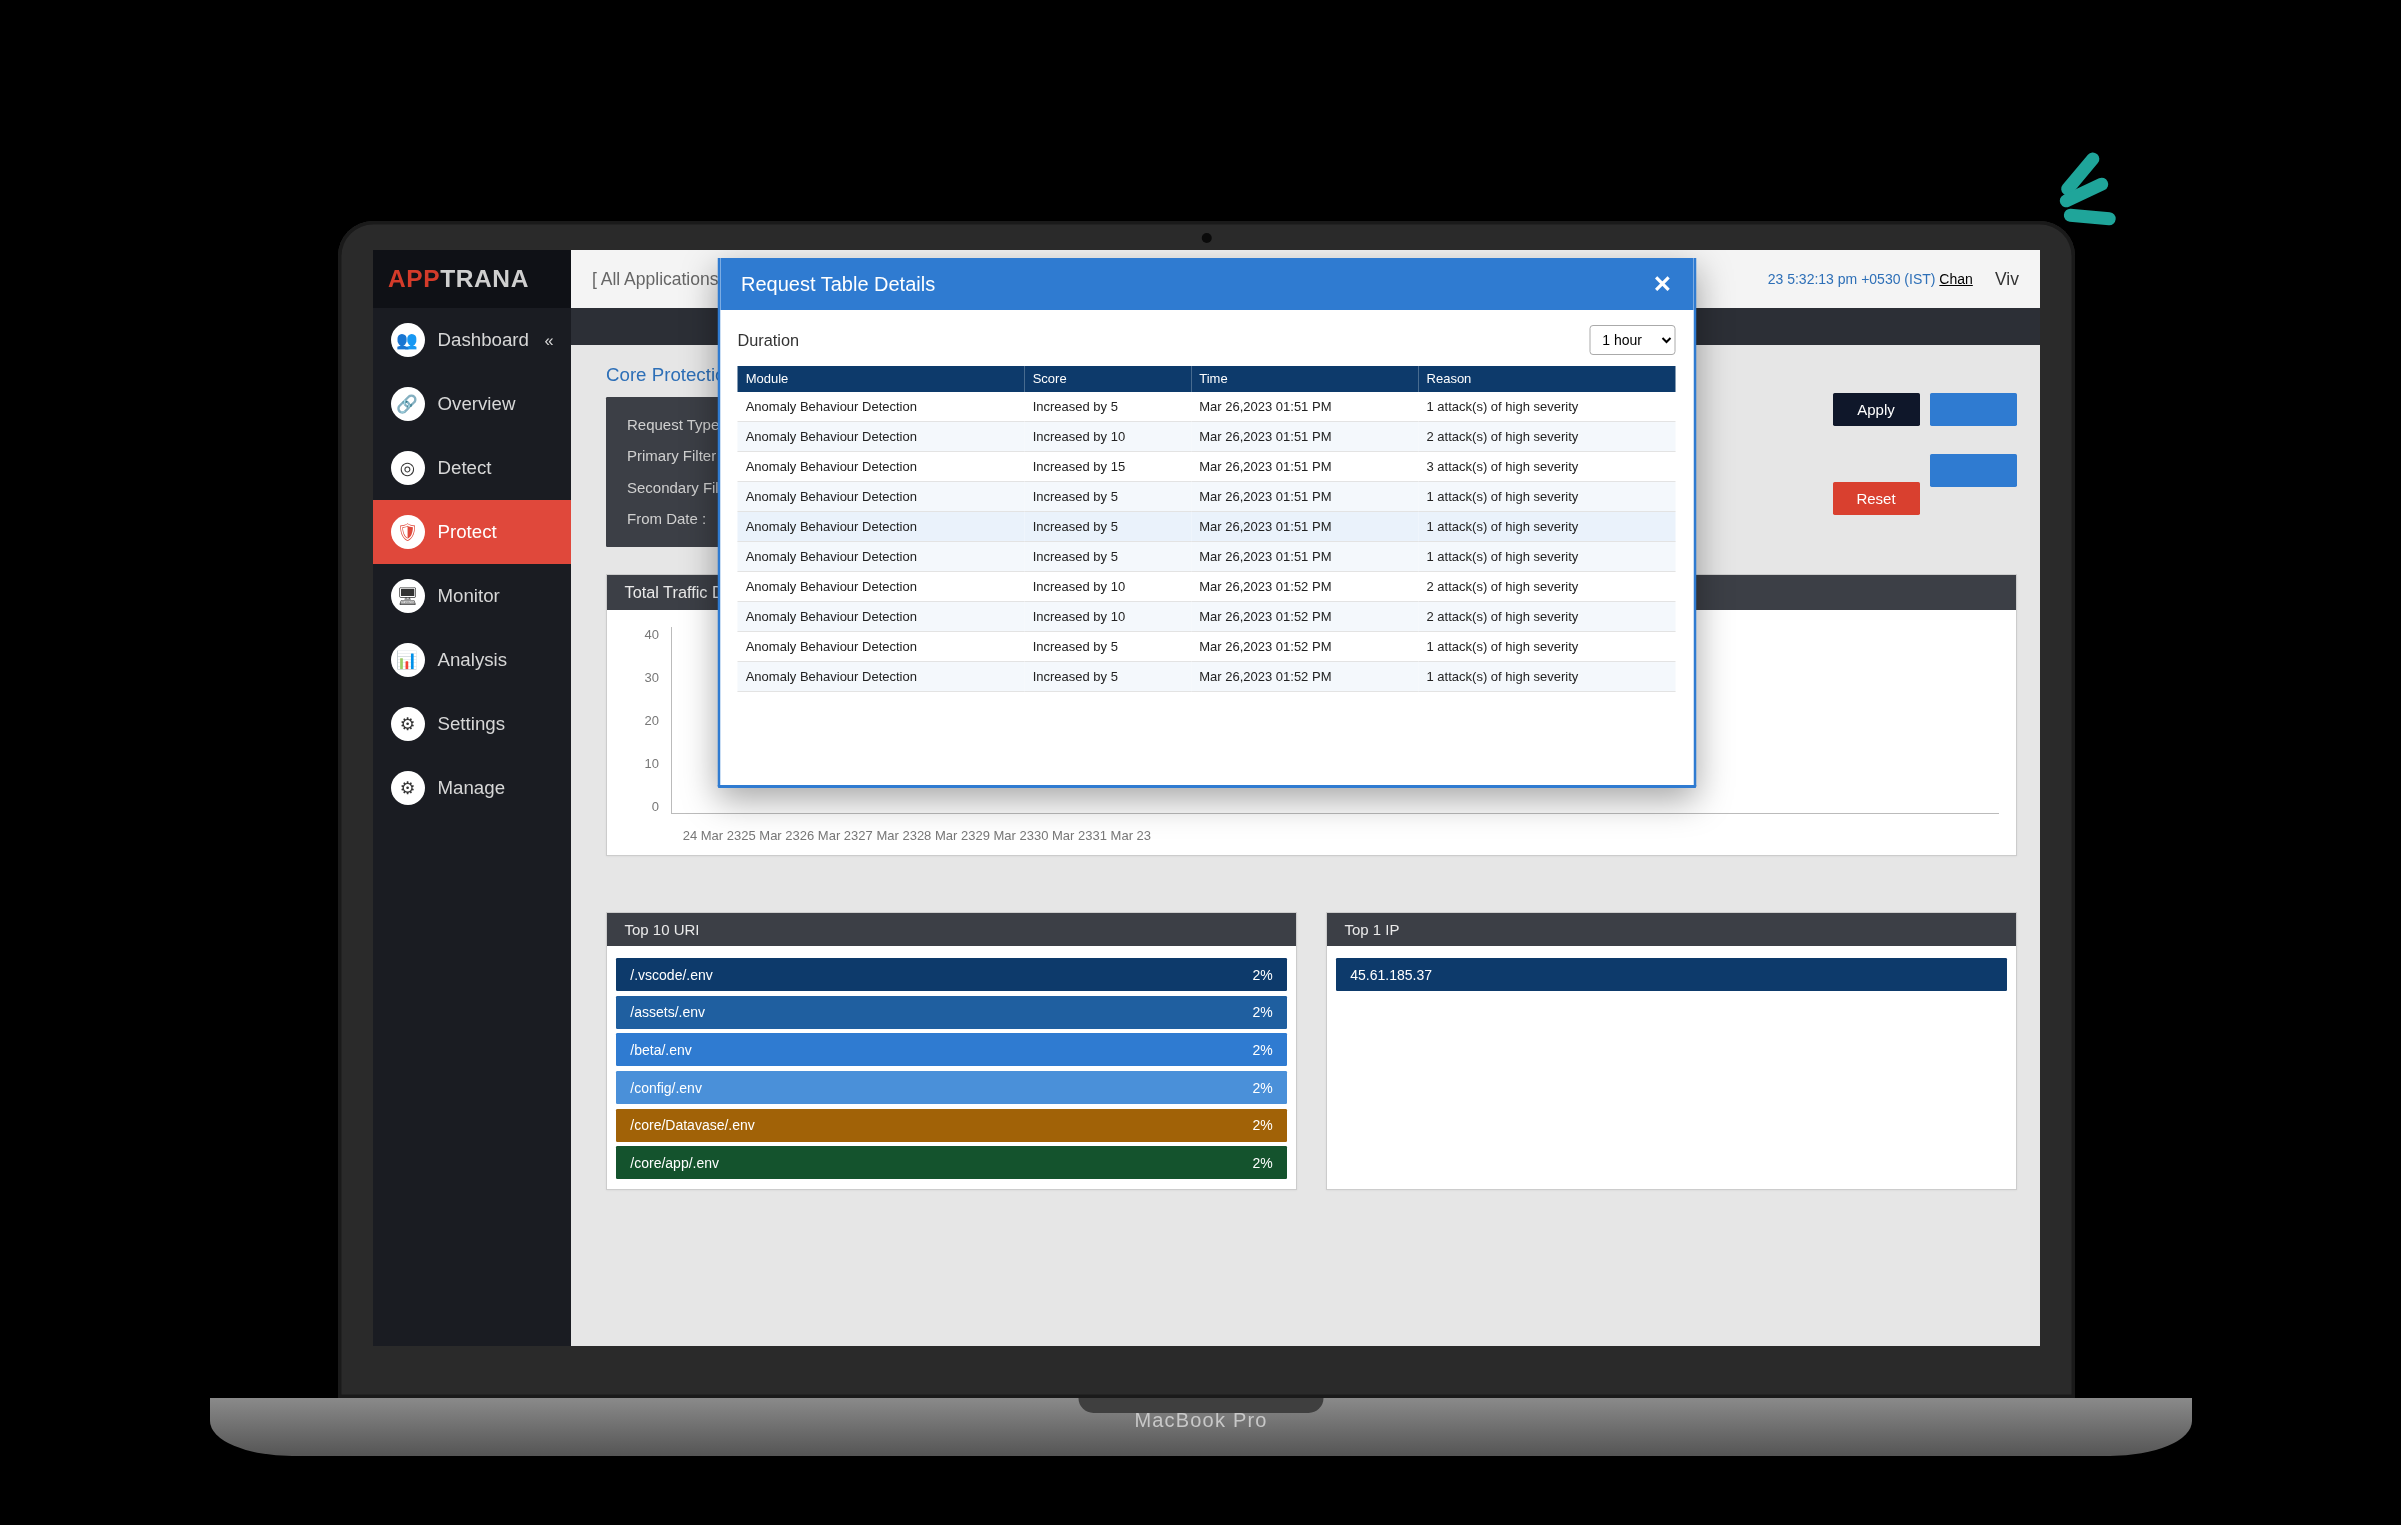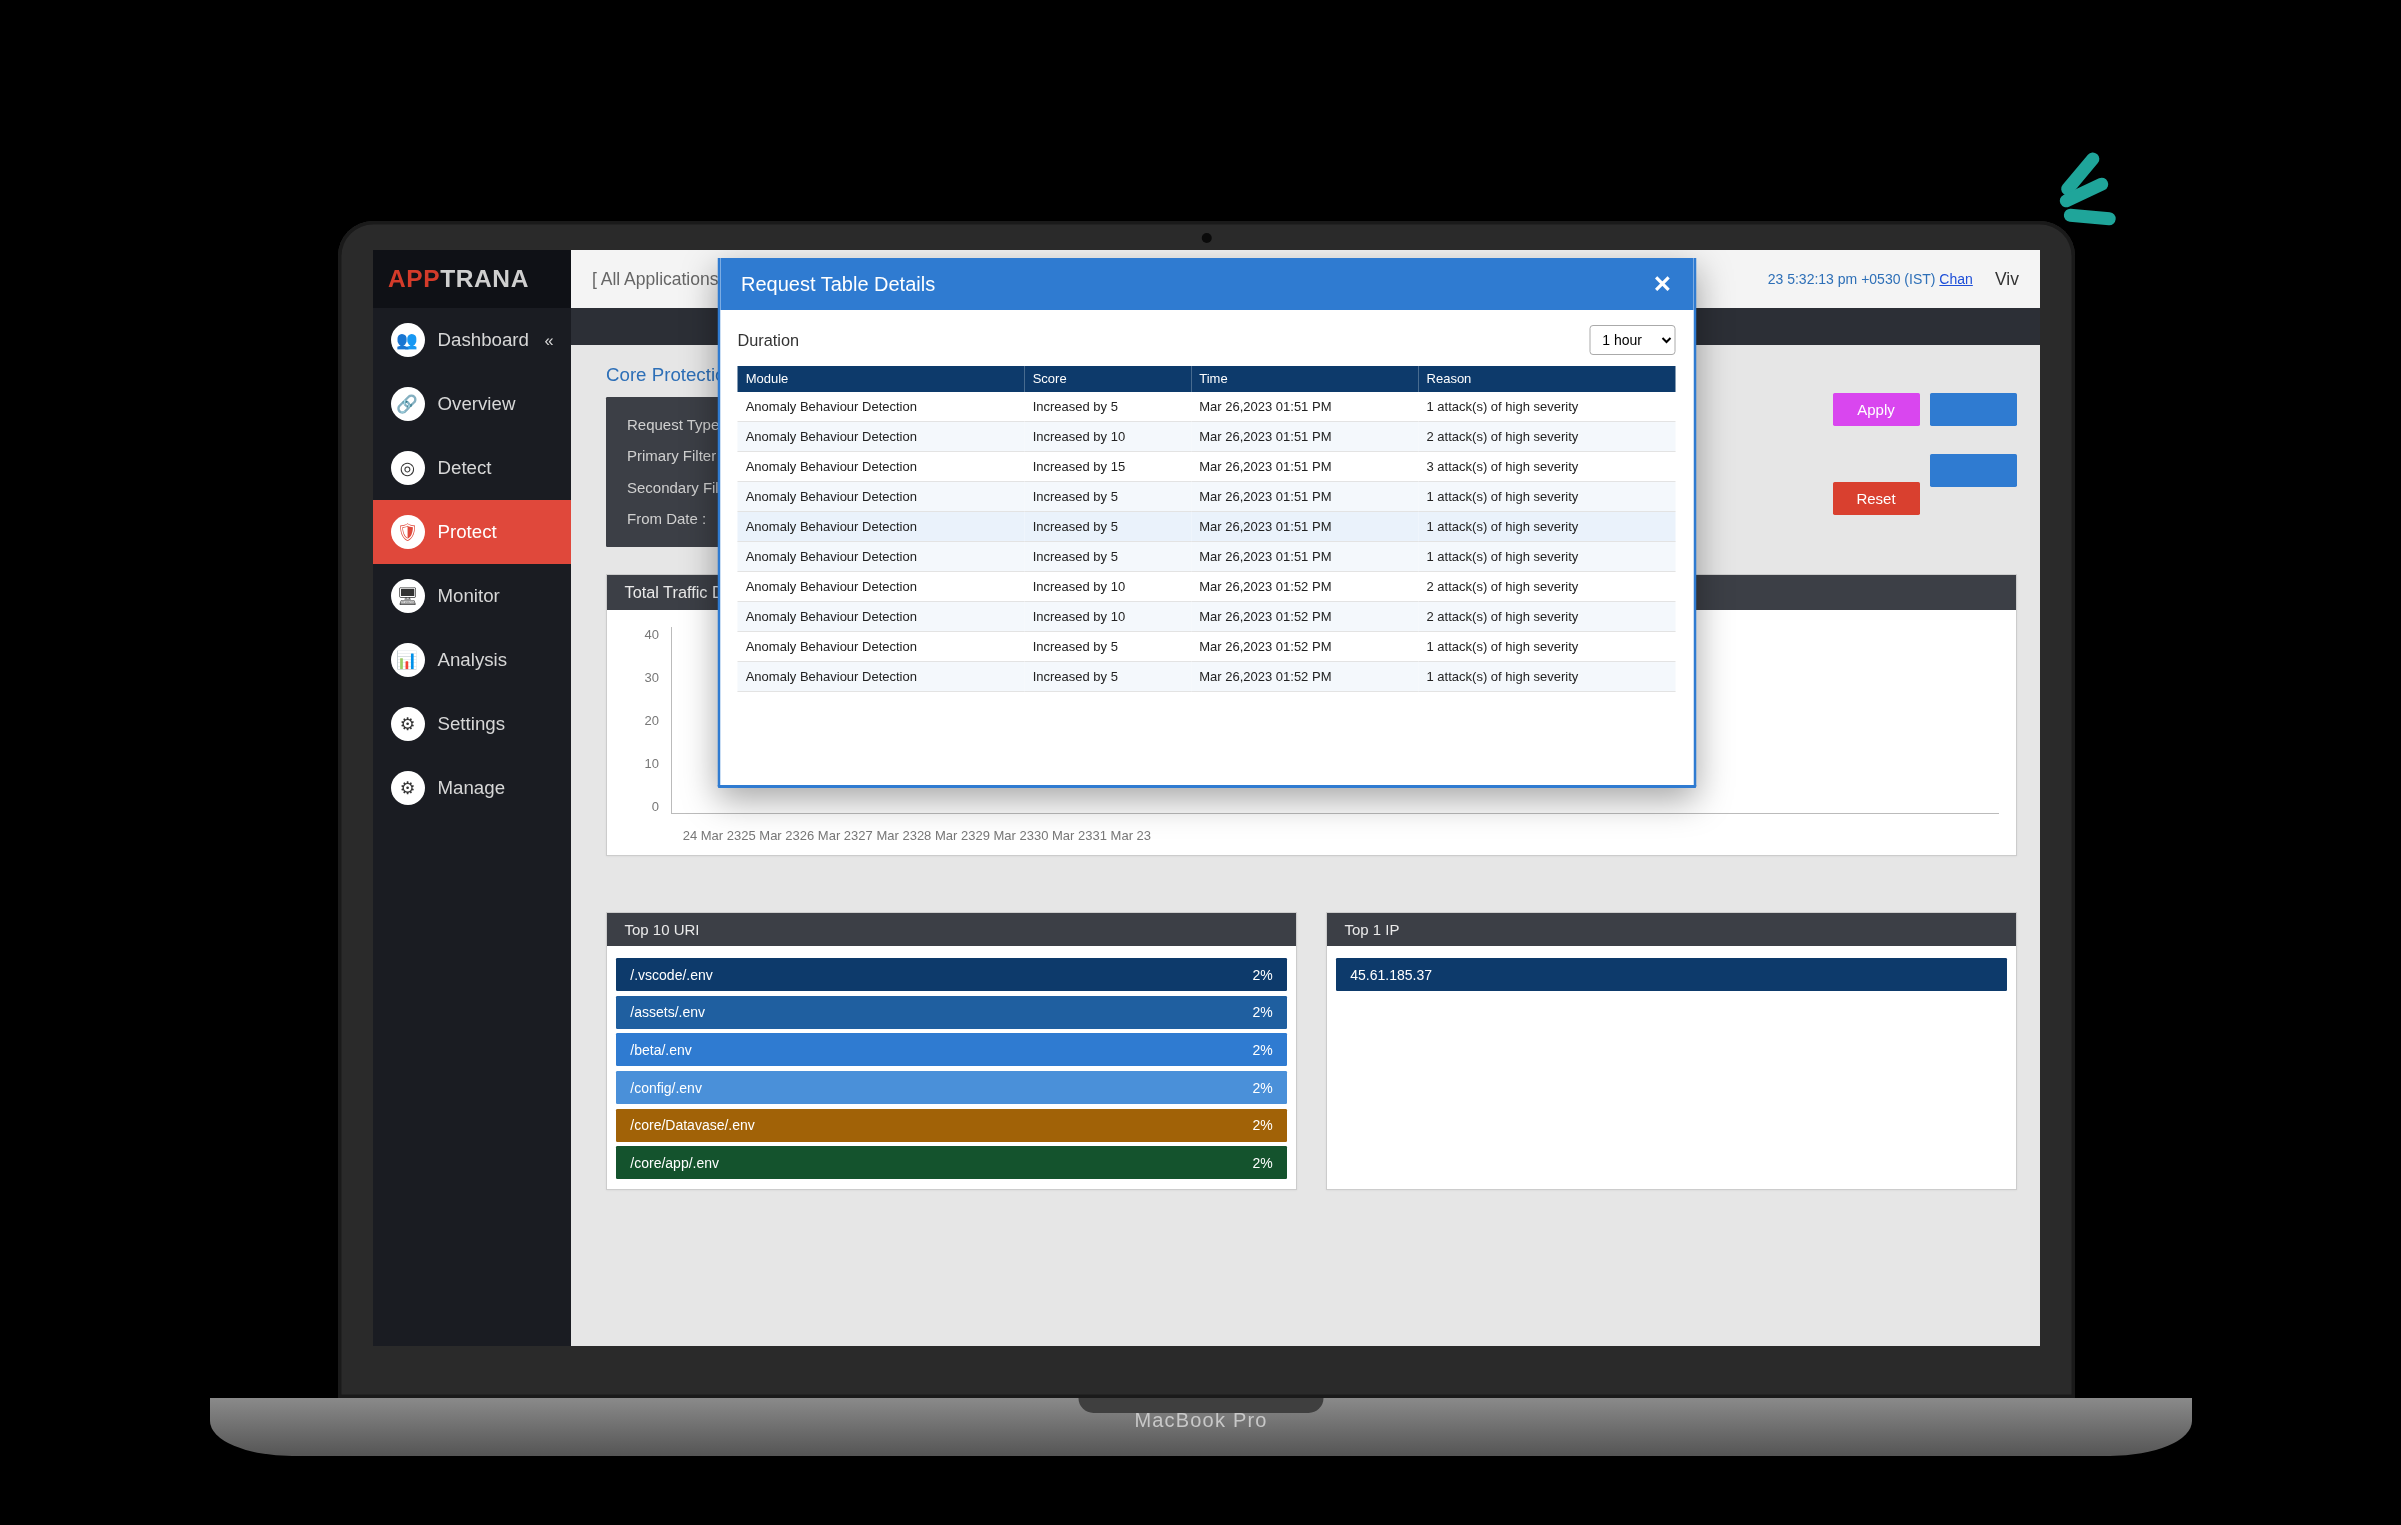--- a/index.html
+++ b/index.html
@@ -65,42 +65,42 @@
   .nav-item.active { background: #e0483b; color: #fff; }
   .nav-item.active .icon { background:#fff; color:#e0483b; }
   .nav-item .chev { margin-left: auto; font-size: 16.3px; }
 
   
   .topbar {
     position: absolute; left: 198px; right: 0; top: 0; height: 58px; background: #f4f4f4;
     display: flex; align-items: center; padding: 0 21px; gap: 11.7px; font-size: 17.5px; color:#555;
   }
   .topbar .ts { margin-left: auto; font-size: 14px; color:#2d6fb7;}
-  .topbar .ts .chg { color:#1d4ed8; text-decoration: underline; cursor:pointer; }
+  .topbar .ts .chg { color:#000000; text-decoration: underline; cursor:pointer; }
   .topbar .vi { margin-left: 10.5px; font-size:17.5px; color:#333;}
   .topbar .brackets{ color:#666; }
   .subbar {
     position: absolute; left: 198px; right: 0; top: 58px; height: 37px; background: #2c2f36;
   }
 
   
   .work {
     position: absolute; left: 198px; right: 0; top: 96px; bottom: 0; padding: 17.5px 23px 23px 35px;
     overflow: hidden;
   }
   .tabs { display: flex; gap: 35px; font-size: 18.7px; color: #2d6fb7; margin-bottom: 11.7px; }
   .tabs .tab { cursor: pointer; }
   .filter-panel {
     background: #3c3f46; color: #d0d0d0; padding: 11.7px 21px; width: 303px; border-radius: 1.2px;
     font-size: 15px; line-height: 2.1;
   }
   .side-btns { position:absolute; right:23px; top:47px; display:flex; flex-direction:column; gap:28px; }
   .side-btns .row { display:flex; gap:10.5px; }
   .side-btns button { border:none; height:33px; width:87px; color:#fff; font-size:15px; border-radius:1.7px; cursor:pointer;}
-  .btn-apply { background:#d946ef; }
+  .btn-apply { background:#0f172a; }
   .btn-reset { background:#d9402f;margin-top:28px; }
   .btn-blank { background:#2f7bd1; width:70px; }
 
   
   .card {
     background: #fff; border: 0.6px solid #ccc; margin-top: 27px;
     box-shadow: 0 1.2px 2.3px rgba(0,0,0,.06);
   }
   .card-hd {
     background: #3c3f46; color: #eaeaea; font-size: 16.3px; padding: 8.2px 17.5px;

